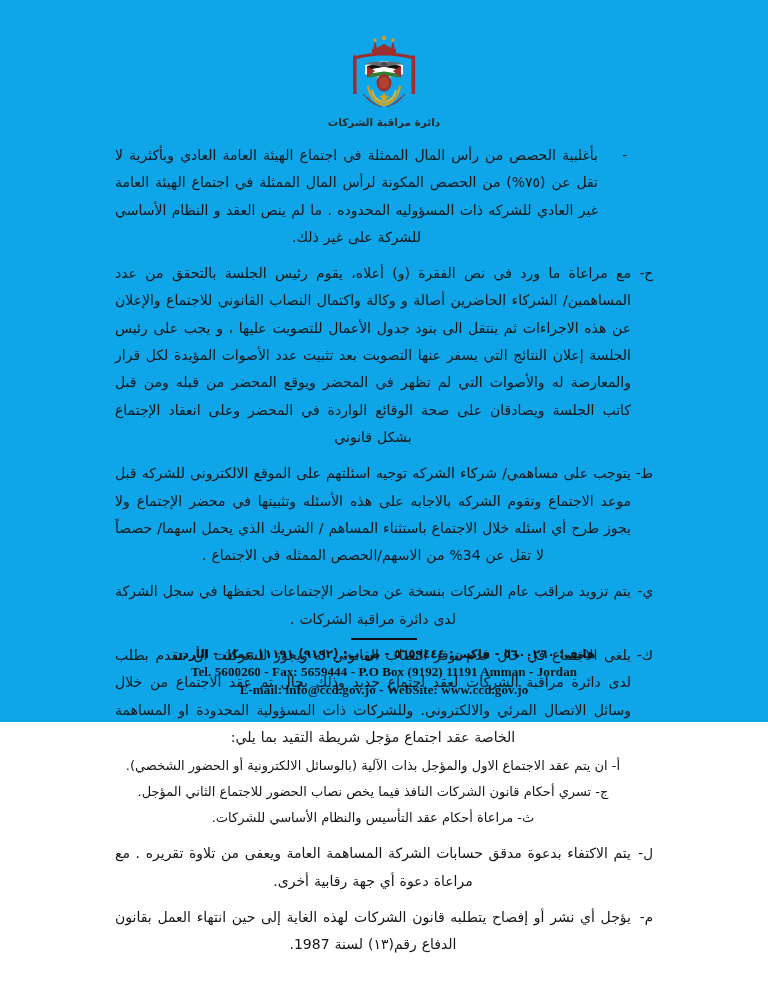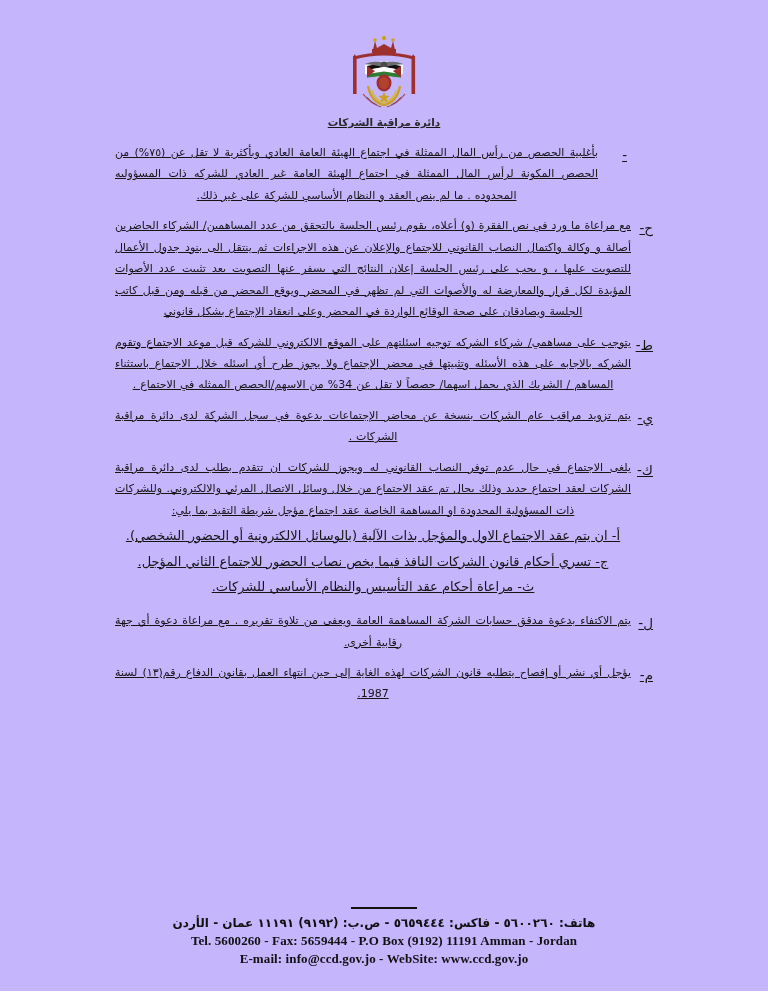--- a/index.html
+++ b/index.html
@@ -11,25 +11,24 @@
     width: 768px;
     height: 994px;
     font-family: "DejaVu Sans", "Liberation Sans", sans-serif;
     color: #151515;
     position: relative;
     overflow: hidden;
   }
 
   .page {
     width: 768px;
-    height: 991px;
+    height: 722px;
     box-sizing: border-box;
     position: relative;
-    background: #c4b5fd;
-    text-decoration: underline;
+    background: #0ea5e9;
   }
 
   
   .header {
     padding-top: 34px;
     display: flex;
     flex-direction: column;
     align-items: center;
   }
   .emblem {
@@ -72,21 +71,21 @@
     color: #151515;
     padding-left: 3px;
     white-space: nowrap;
   }
   .marker.dash {
     min-width: 26px;
     padding-right: 12px;
   }
   .clause-body {
     flex: 1 1 auto;
-    font-size: 11px;
+    font-size: 14px;
     line-height: 1.95;
     text-align: justify;
     text-align-last: center;
     color: #151515;
     word-spacing: 0.5px;
   }
   .clause.indent {
     padding-right: 14px;
   }
 
@@ -200,21 +199,21 @@
       <div class="clause-body">مع مراعاة ما ورد في نص الفقرة (و) أعلاه، يقوم رئيس الجلسة بالتحقق من عدد المساهمين/ الشركاء الحاضرين أصالة و وكالة واكتمال النصاب القانوني للاجتماع والإعلان عن هذه الاجراءات ثم ينتقل الى بنود جدول الأعمال للتصويت عليها ، و يجب على رئيس الجلسة إعلان النتائج التي يسفر عنها التصويت بعد تثبيت عدد الأصوات المؤيدة لكل قرار والمعارضة له والأصوات التي لم تظهر في المحضر ويوقع المحضر من قبله ومن قبل كاتب الجلسة ويصادقان على صحة الوقائع الواردة في المحضر وعلى انعقاد الإجتماع بشكل قانوني</div>
     </div>
 
     <div class="clause">
       <div class="marker">ط-</div>
       <div class="clause-body">يتوجب على مساهمي/ شركاء الشركه توجيه اسئلتهم على الموقع الالكتروني للشركه قبل موعد الاجتماع وتقوم الشركه بالاجابه على هذه الأسئله وتثبيتها في محضر الإجتماع ولا يجوز طرح أي اسئله خلال الاجتماع باستثناء المساهم / الشريك الذي يحمل اسهما/ حصصاً لا تقل عن 34% من الاسهم/الحصص الممثله في الاجتماع .</div>
     </div>
 
     <div class="clause">
       <div class="marker">ي-</div>
-      <div class="clause-body">يتم تزويد مراقب عام الشركات بنسخة عن محاضر الإجتماعات بدعوة في سجل الشركة لدى دائرة مراقبة الشركات .</div>
+      <div class="clause-body">يتم تزويد مراقب عام الشركات بنسخة عن محاضر الإجتماعات لحفظها في سجل الشركة لدى دائرة مراقبة الشركات .</div>
     </div>
 
     <div class="clause">
       <div class="marker">ك-</div>
       <div style="flex:1 1 auto;">
         <div class="clause-body">يلغى الاجتماع في حال عدم توفر النصاب القانوني له ويجوز للشركات ان تتقدم بطلب لدى دائرة مراقبة الشركات لعقد اجتماع جديد وذلك بحال تم عقد الاجتماع من خلال وسائل الاتصال المرئي والالكتروني. وللشركات ذات المسؤولية المحدودة او المساهمة الخاصة عقد اجتماع مؤجل شريطة التقيد بما يلي:</div>
         <div class="sub-list">
           <div class="sub-item">أ- ان يتم عقد الاجتماع الاول والمؤجل بذات الآلية (بالوسائل الالكترونية أو الحضور الشخصي).</div>
           <div class="sub-item">ج- تسري أحكام قانون الشركات النافذ فيما يخص نصاب الحضور للاجتماع الثاني المؤجل.</div>
           <div class="sub-item">ث- مراعاة أحكام عقد التأسيس والنظام الأساسي للشركات.</div>

